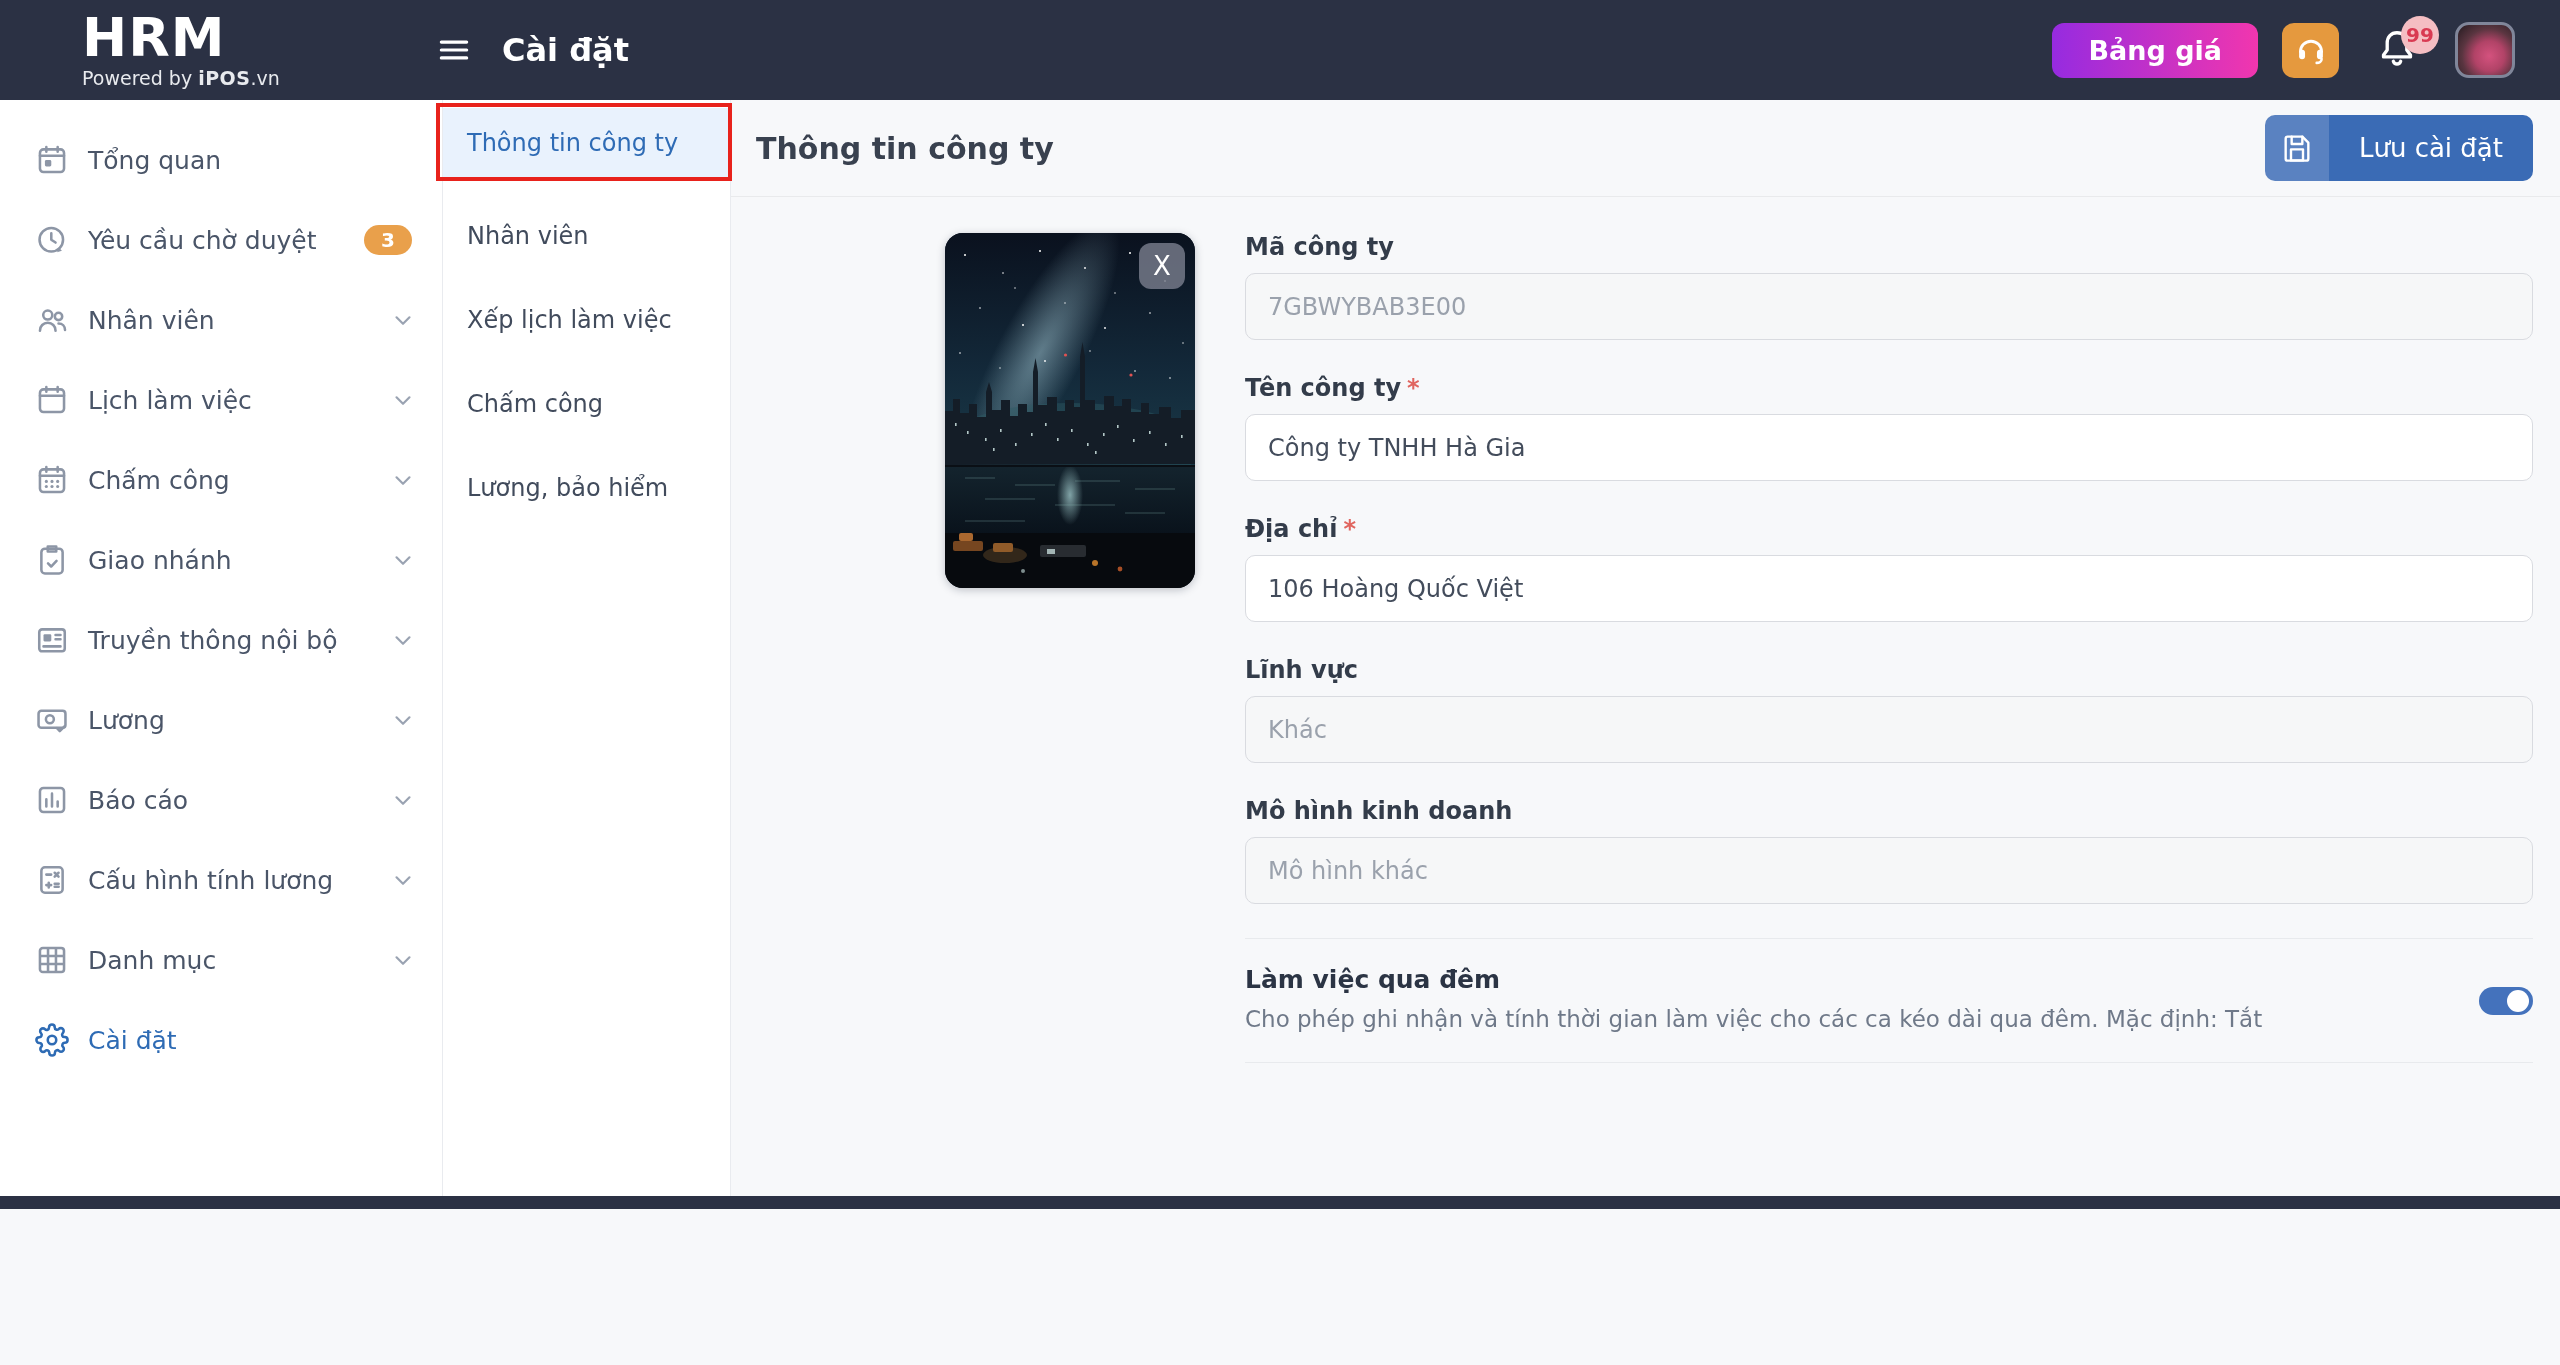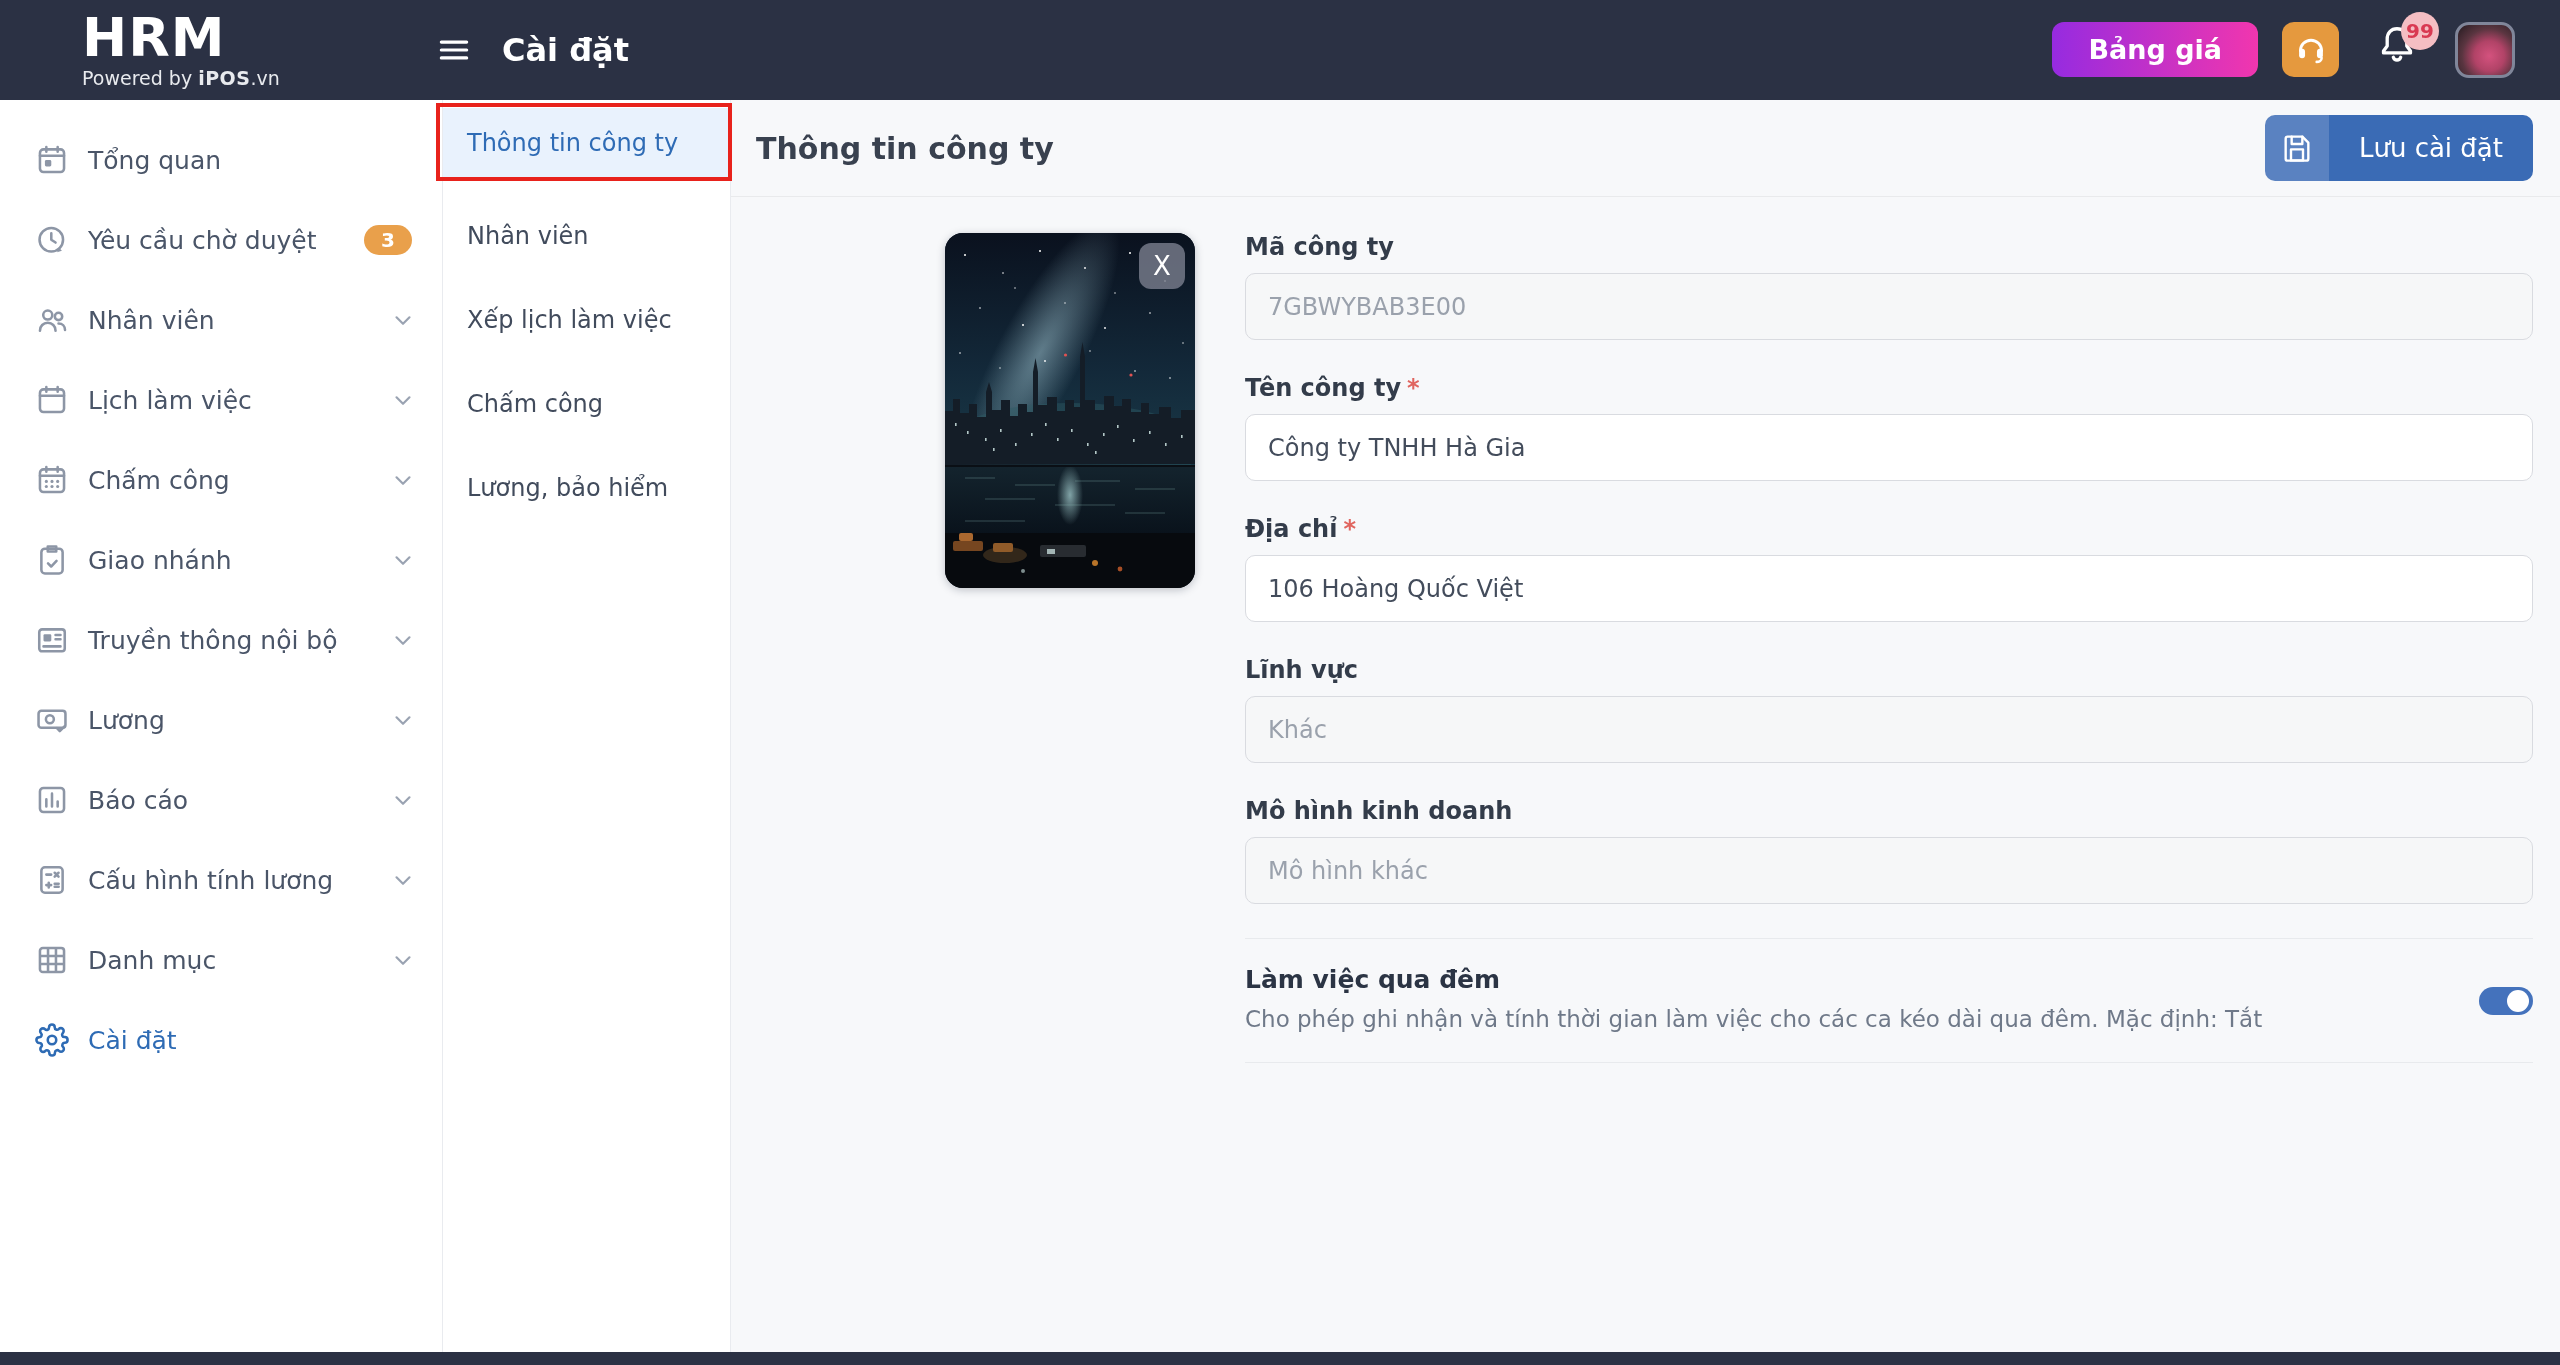--- a/index.html
+++ b/index.html
@@ -8,32 +8,32 @@
   .app { position:relative; width:2560px; height:1365px; }
 
   
   .topbar { height:100px; background:#2b3144; display:flex; align-items:center; padding:0 45px 0 82px; position:relative; z-index:10; }
   .logo-area { width:292px; color:#fff; }
   .logo-title { font-size:54px; font-weight:800; letter-spacing:1px; line-height:1; color:#fff; }
   .logo-sub { font-size:19px; color:#e8eaee; margin-top:2px; }
   .logo-sub b { font-weight:700; letter-spacing:.5px; }
   .hamburger { width:44px; height:44px; margin-left:58px; display:flex; align-items:center; justify-content:center; cursor:pointer; }
   .topbar-title { font-size:32px; font-weight:600; color:#fff; margin-left:26px; }
-  .topbar-right { margin-left:auto; display:flex; gap:24px; }
+  .topbar-right { margin-left:auto; display:flex; align-items:center; gap:24px; }
   .btn-pricing { height:55px; padding:0 36px; border:none; border-radius:12px; font-size:27px; font-weight:600; color:#fff; cursor:pointer;
                  background:linear-gradient(90deg,#962be0 0%,#f136ae 100%); font-family:inherit; }
   .btn-support { width:57px; height:55px; border:none; border-radius:12px; background:#e5993e; display:flex; align-items:center; justify-content:center; cursor:pointer; }
   .bell-wrap { position:relative; width:48px; height:48px; display:flex; align-items:center; justify-content:center; cursor:pointer; margin:0 10px; }
   .badge-99 { position:absolute; top:-10px; right:-18px; width:38px; height:38px; border-radius:50%; background:#f5bec3; color:#d93a52;
               font-size:20px; font-weight:700; display:flex; align-items:center; justify-content:center; }
   .avatar { width:60px; height:56px; border-radius:14px; border:3px solid #80869a; cursor:pointer;
             background:radial-gradient(circle at 58% 62%, #d4527e 0%, #b14367 34%, #5a3540 62%, #241b20 100%); }
 
   
-  .layout { display:flex; height:1252px; }
+  .layout { display:flex; height:1096px; }
   .sidebar { width:443px; background:#fff; border-right:1px solid #e9ebef; padding-top:20px; flex:none; }
   .side-item { height:80px; display:flex; align-items:center; padding-left:34px; font-size:25px; color:#4a5568; cursor:pointer; }
   .side-item .ic { width:36px; height:36px; margin-right:18px; color:#8d96a6; flex:none; display:flex; align-items:center; justify-content:center; }
   .side-item.active { color:#2e6bb4; }
   .side-item.active .ic { color:#2e6bb4; }
   .side-badge { margin-left:auto; margin-right:30px; min-width:48px; height:30px; padding:0 12px; background:#e9a04b; color:#fff;
                 font-size:20px; font-weight:600; border-radius:15px; display:flex; align-items:center; justify-content:center; }
   .chev { margin-left:auto; margin-right:26px; flex:none; display:flex; }
 
   .submenu { width:288px; background:#fff; border-right:1px solid #e9ebef; padding-top:8px; flex:none; }

